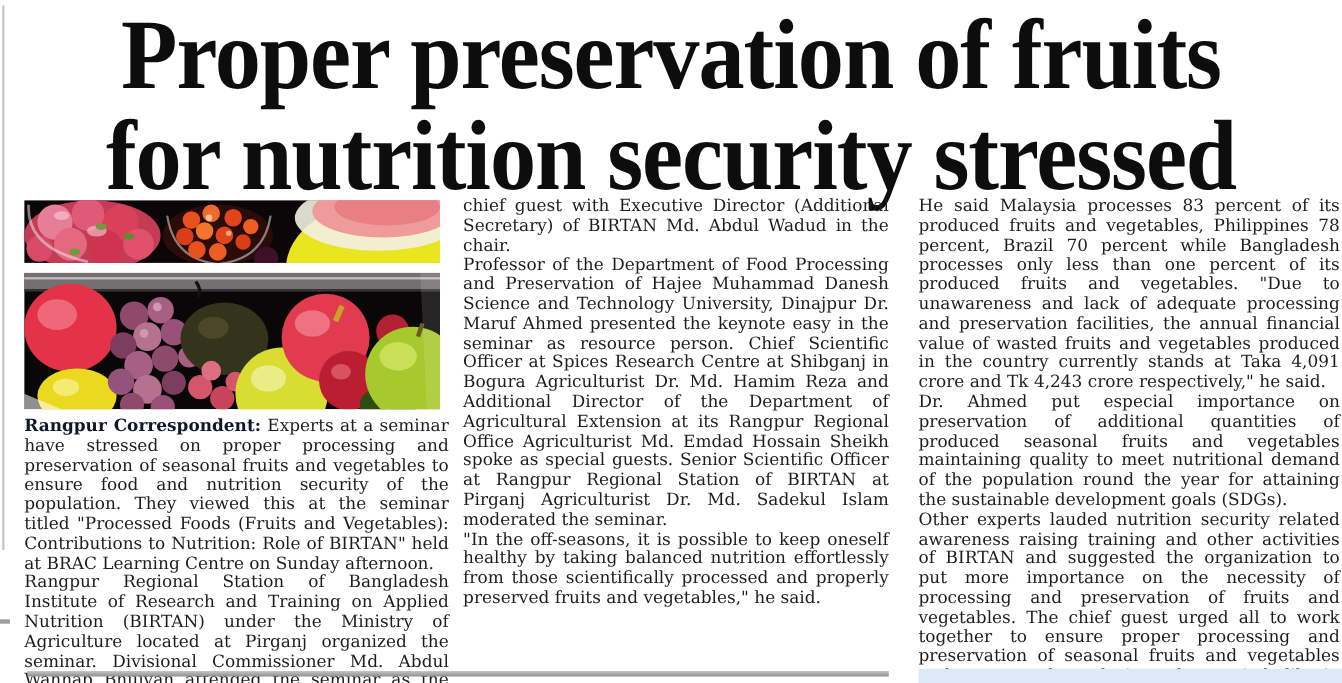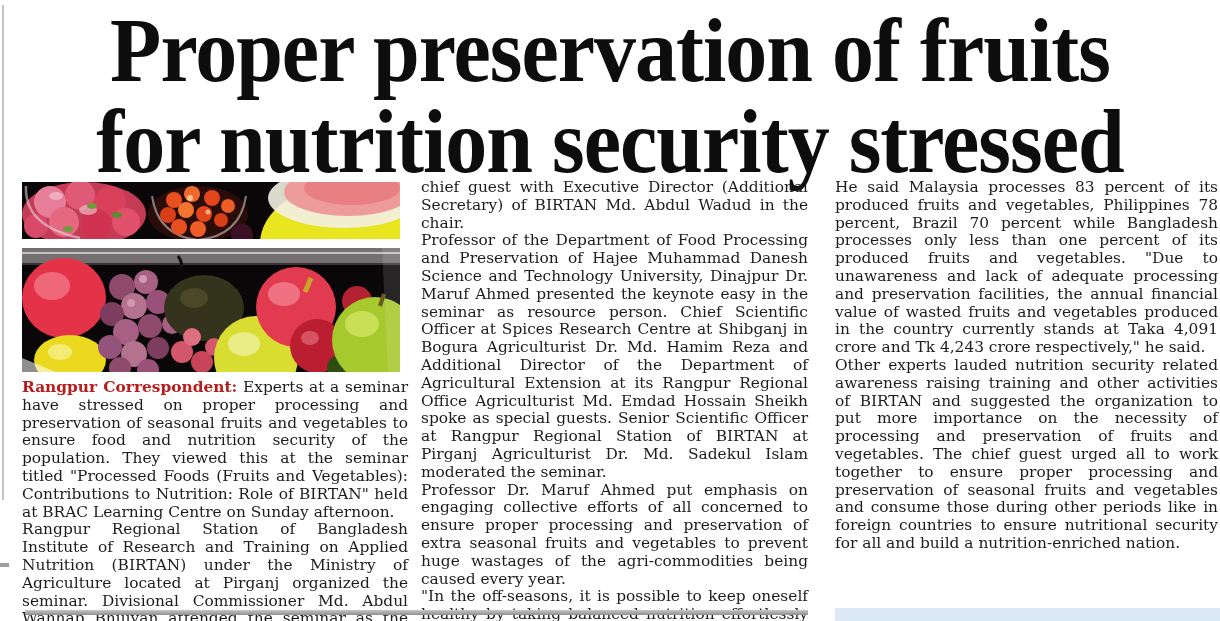--- a/index.html
+++ b/index.html
@@ -11,21 +11,21 @@
         color:var(--headline-text,#0d0d0d);font-size:84px;line-height:85px;
         letter-spacing:-1px;transform:scaleY(1.08);transform-origin:top center;
         white-space:nowrap;}
   .col{position:absolute;text-align:justify;color:var(--body-text,#1c1c1c);
         font-size:15.4px;line-height:17.8px;}
   .col p{margin:0;padding:0;}
   .col p.cont{text-align-last:justify;}
   #col1{left:22px;top:379px;width:386px;}
   #col2{left:421px;top:179px;width:387px;}
   #col3{left:835px;top:179px;width:383px;}
-  .lead{font-weight:bold;color:#b91c1c;}
+  .lead{font-weight:bold;color:#0f172a;}
   .photo{position:absolute;left:22px;top:182px;width:378px;height:190px;}
   .bottom-rule{position:absolute;left:25px;top:610px;width:783px;height:5px;
         background:linear-gradient(to bottom,#c6c6c6,var(--bottom-rule-gray,#8f8f8f));}
   .blue-bar{position:absolute;left:835px;top:608px;width:385px;height:13px;
         background:var(--bottom-bar-blue,#dce9f6);}
   .left-line{position:absolute;left:2px;top:5px;width:2px;height:495px;
         background:var(--left-edge-line,#c4c4c4);}
   .left-mark{position:absolute;left:0;top:563px;width:9px;height:4px;
         background:#9d9d9d;}
 </style>
@@ -165,25 +165,25 @@
   </svg>
 
   <div class="col" id="col1">
     <p><b class="lead">Rangpur Correspondent:</b> <span>Experts at a seminar have stressed on proper processing and preservation of seasonal fruits and vegetables to ensure food and nutrition security of the population. They viewed this at the seminar titled "Processed Foods (Fruits and Vegetables): Contributions to Nutrition: Role of BIRTAN" held at BRAC Learning Centre on Sunday afternoon.</span></p>
     <p class="cont">Rangpur Regional Station of Bangladesh Institute of Research and Training on Applied Nutrition (BIRTAN) under the Ministry of Agriculture located at Pirganj organized the seminar. Divisional Commissioner Md. Abdul Wahhab Bhuiyan attended the seminar as the</p>
   </div>
 
   <div class="col" id="col2">
     <p>chief guest with Executive Director (Additional Secretary) of BIRTAN Md. Abdul Wadud in the chair.</p>
     <p>Professor of the Department of Food Processing and Preservation of Hajee Muhammad Danesh Science and Technology University, Dinajpur Dr. Maruf Ahmed presented the keynote easy in the seminar as resource person. Chief Scientific Officer at Spices Research Centre at Shibganj in Bogura Agriculturist Dr. Md. Hamim Reza and Additional Director of the Department of Agricultural Extension at its Rangpur Regional Office Agriculturist Md. Emdad Hossain Sheikh spoke as special guests. Senior Scientific Officer at Rangpur Regional Station of BIRTAN at Pirganj Agriculturist Dr. Md. Sadekul Islam moderated the seminar.</p>
-    <p>Professor Dr. Maruf Ahmed put emphasis on engaging collective efforts of all concerned to ensure proper processing and preservation of extra seasonal fruits and vegetables to prevent huge wastages of the agri-commodities being caused every year.</p>
     <p>"In the off-seasons, it is possible to keep oneself healthy by taking balanced nutrition effortlessly from those scientifically processed and properly preserved fruits and vegetables," he said.</p>
   </div>
 
   <div class="col" id="col3">
     <p>He said Malaysia processes 83 percent of its produced fruits and vegetables, Philippines 78 percent, Brazil 70 percent while Bangladesh processes only less than one percent of its produced fruits and vegetables. "Due to unawareness and lack of adequate processing and preservation facilities, the annual financial value of wasted fruits and vegetables produced in the country currently stands at Taka 4,091 crore and Tk 4,243 crore respectively," he said.</p>
+    <p>Dr. Ahmed put especial importance on preservation of additional quantities of produced seasonal fruits and vegetables maintaining quality to meet nutritional demand of the population round the year for attaining the sustainable development goals (SDGs).</p>
     <p>Other experts lauded nutrition security related awareness raising training and other activities of BIRTAN and suggested the organization to put more importance on the necessity of processing and preservation of fruits and vegetables. The chief guest urged all to work together to ensure proper processing and preservation of seasonal fruits and vegetables and consume those during other periods like in foreign countries to ensure nutritional security for all and build a nutrition-enriched nation.</p>
   </div>
 
   <div class="bottom-rule"></div>
   <div class="blue-bar"></div>
 
 </div>
 
 </body></html>

